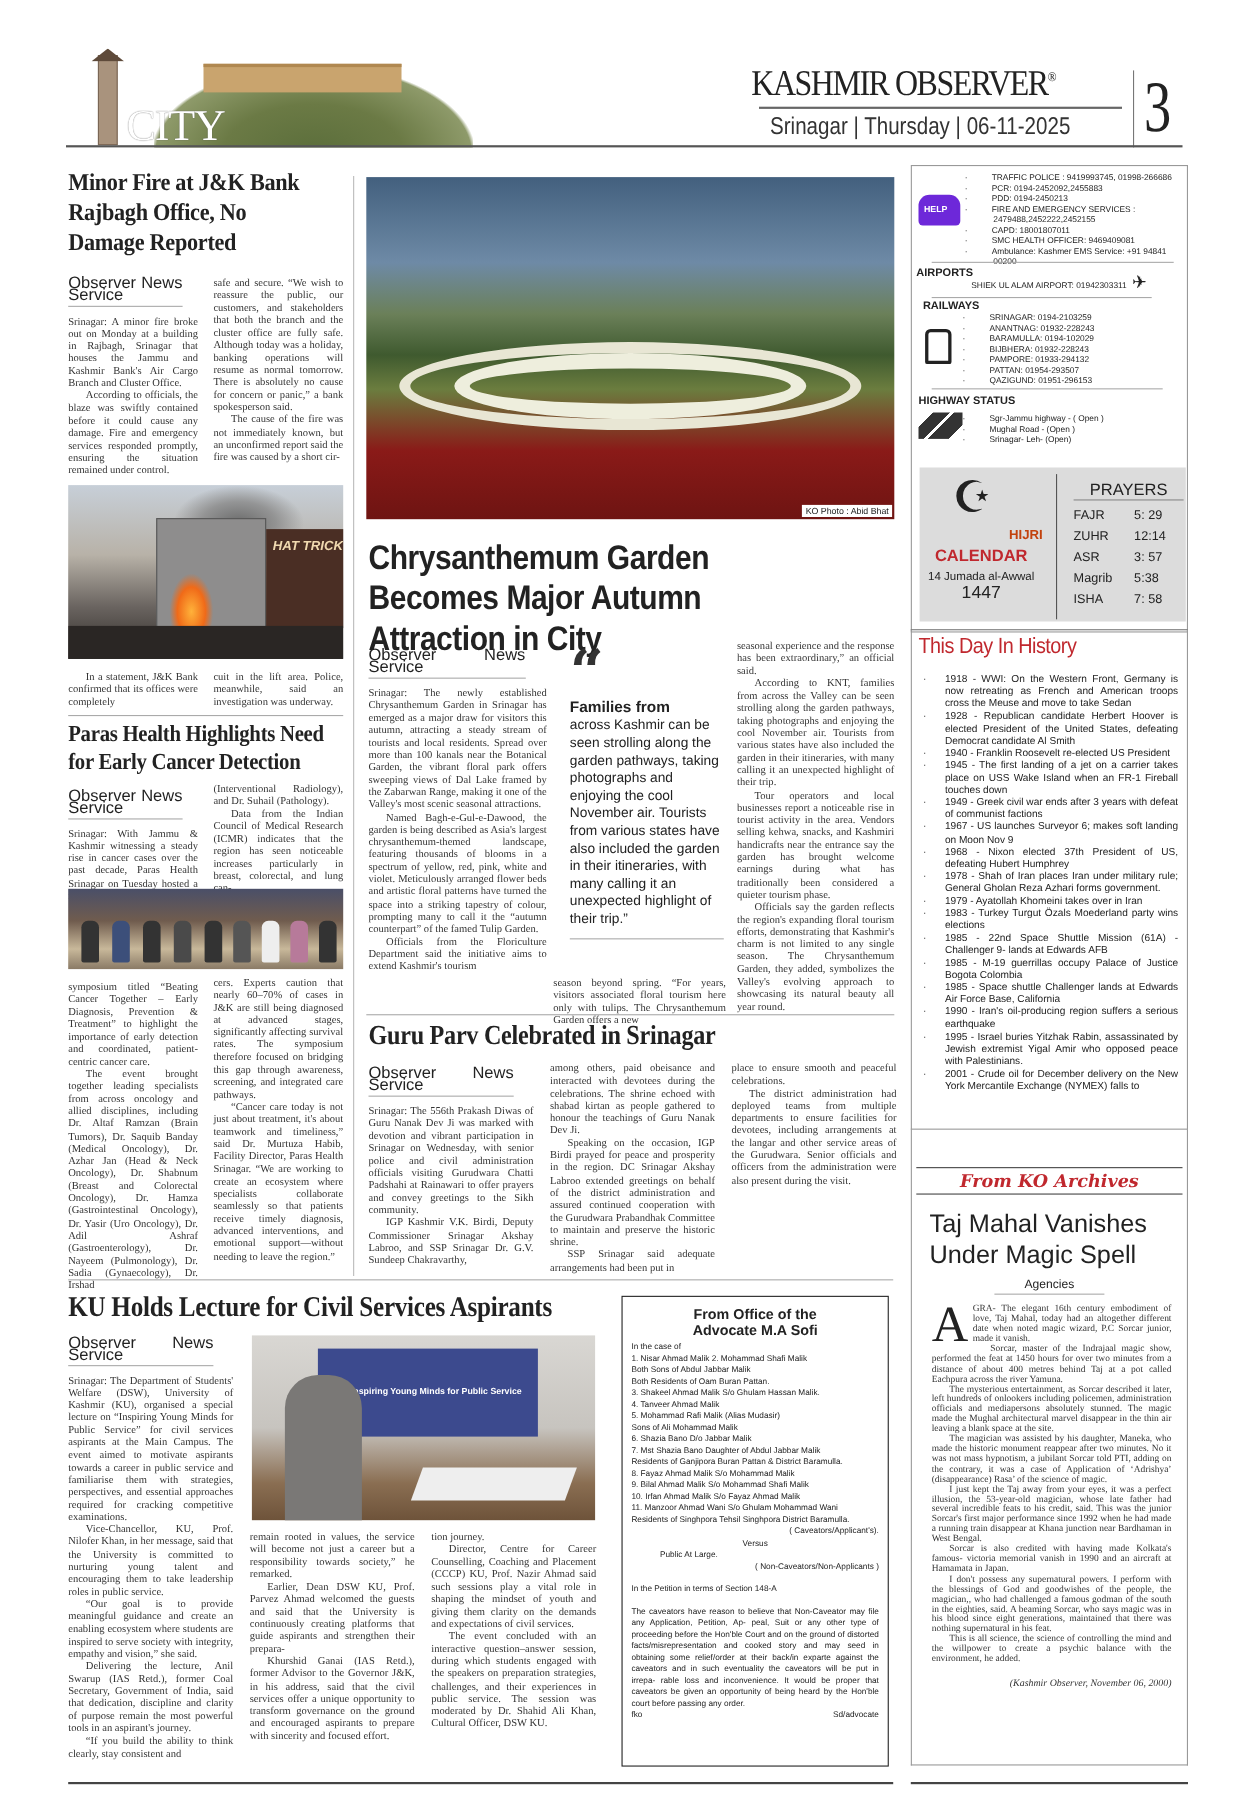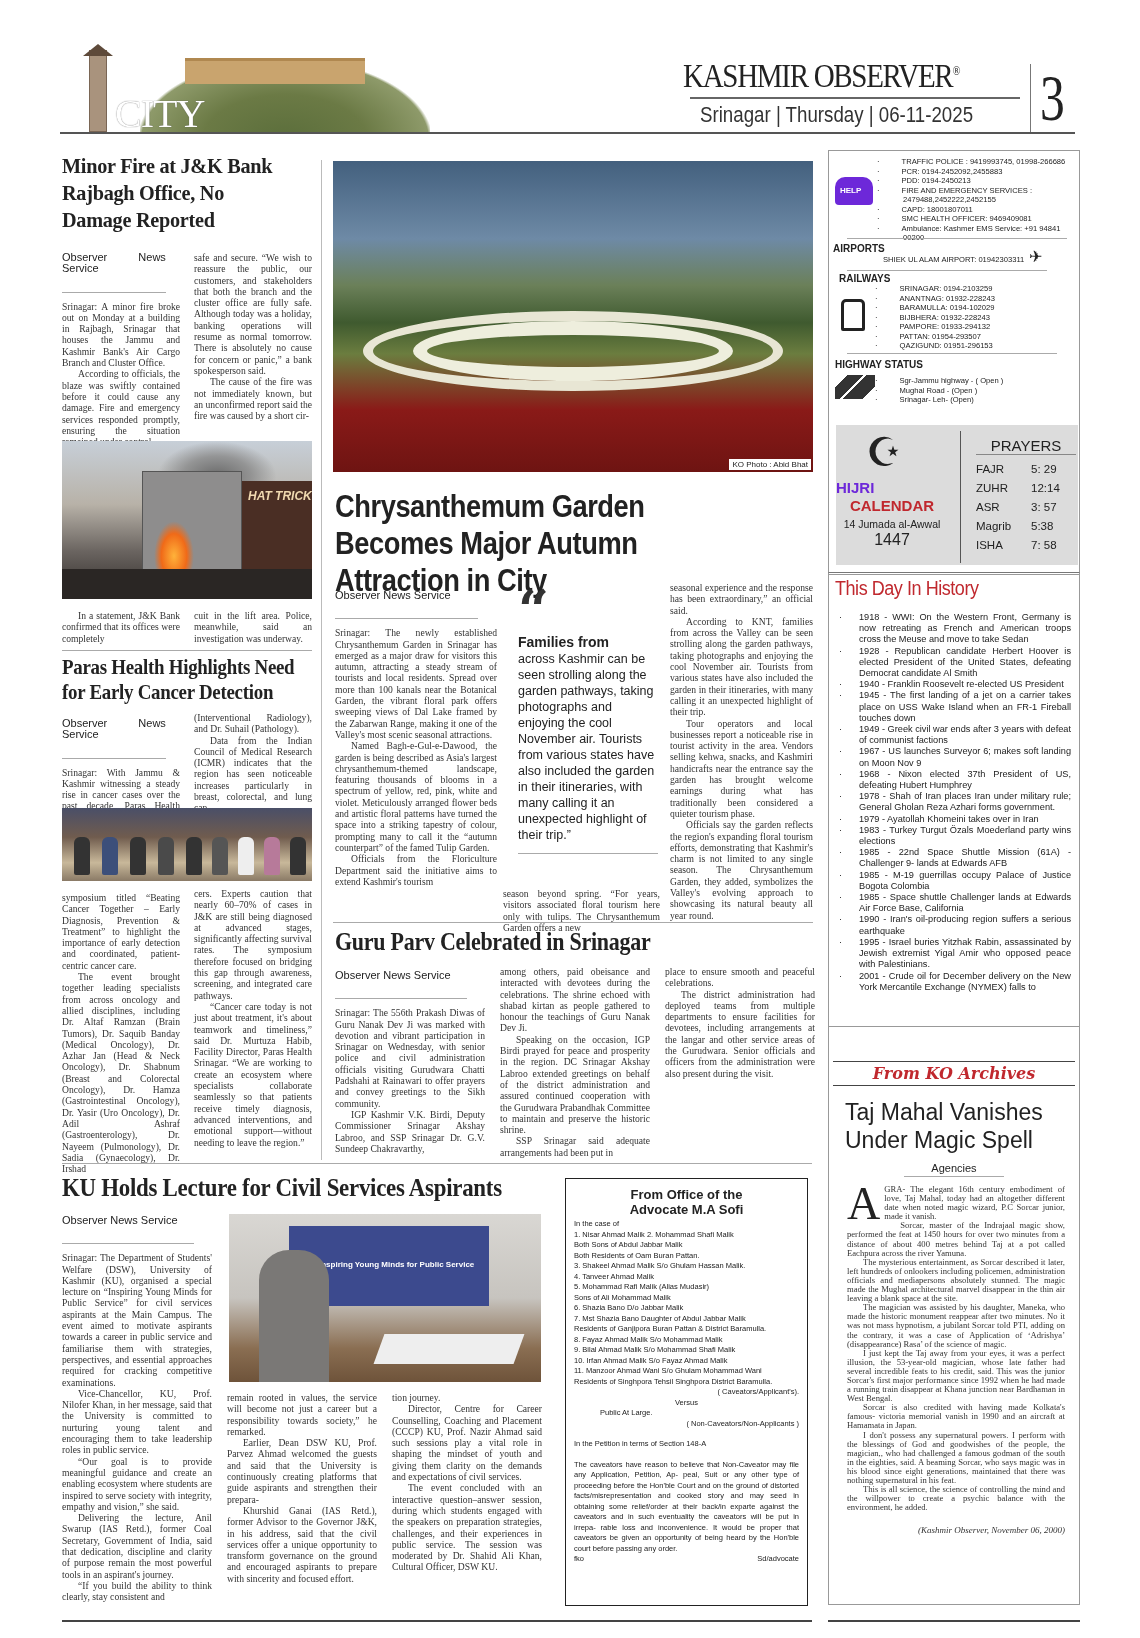--- a/index.html
+++ b/index.html
@@ -1,21 +1,21 @@
 <!DOCTYPE html>
 <html><head>
 <meta charset="utf-8">
 <style>
 *{box-sizing:border-box;margin:0;padding:0}
 body{width:1140px;height:1638px;background:#fff;position:relative;overflow:hidden;font-family:"DejaVu Serif",serif;color:#222}
 .abs{position:absolute}
 .body-text{font-family:"Liberation Serif",serif;font-size:9.6px;line-height:11.3px;text-align:justify;color:#333}
 .body-text p{text-indent:16px}
 .body-text p.first{text-indent:0}
-.byline{font-family:"Liberation Sans",sans-serif;font-size:11px;color:#222;border-bottom:1px solid #aaa;padding-bottom:17px;margin-bottom:8px;display:inline-block;width:88%}
+.byline{font-family:"Liberation Sans",sans-serif;font-size:15px;color:#222;border-bottom:1px solid #aaa;padding-bottom:3px;margin-bottom:8px;display:inline-block;width:88%}
 .headline{font-family:"Liberation Serif",serif;font-weight:bold;color:#222;letter-spacing:-0.3px}
 .hr{position:absolute;height:1px;background:#aaa}
 .col{position:absolute}
 
 .mast-left{left:75px;top:40px;width:355px;height:94px;overflow:hidden}
 .hill{position:absolute;left:65px;top:20px;width:290px;height:80px;background:radial-gradient(ellipse at 50% 100%,#5b6e3b 0%,#6b7a45 40%,#8e9a6a 70%,transparent 72%)}
 .fort{position:absolute;left:110px;top:18px;width:180px;height:26px;background:#c9a46e;border-top:3px solid #b08850}
 .tower{position:absolute;left:14px;top:10px;width:18px;height:82px;background:#a9937d;border:1px solid #7a6655}
 .tower-cap{position:absolute;left:8px;top:4px;width:30px;height:12px;background:#5e4a3a;clip-path:polygon(50% 0,100% 100%,0 100%)}
 .city-label{position:absolute;left:40px;top:50px;font-family:"Liberation Serif",serif;font-size:40px;color:#fff;letter-spacing:-1px;text-shadow:0 0 1px #555}
@@ -287,21 +287,21 @@
   <div class="abs" style="left:6px;top:224px;width:40px;height:24px;background:linear-gradient(135deg,#fff 20%,#333 20%,#333 45%,#fff 45%,#fff 50%,#333 50%,#333 80%,#fff 80%)"></div>
   <ul class="help-list abs" style="left:72px;top:225px">
     <li>Sgr-Jammu highway - ( Open )</li>
     <li>Mughal Road - (Open )</li>
     <li>Srinagar- Leh- (Open)</li>
   </ul>
 </div>
 
 <div class="hijri">
   <div class="abs" style="left:30px;top:6px;font-size:40px;line-height:42px;color:#222">☪</div>
-  <div class="abs" style="left:0;top:54px;width:112px;text-align:left;font-family:'Liberation Sans',sans-serif;font-weight:bold;font-size:15px;color:#6d28d9">HIJRI</div>
+  <div class="abs" style="left:0;top:54px;width:112px;text-align:right;font-family:'Liberation Sans',sans-serif;font-weight:bold;font-size:12px;color:#c2410c">HIJRI</div>
   <div class="abs" style="left:0;top:72px;width:112px;text-align:center;font-family:'Liberation Sans',sans-serif;font-weight:bold;font-size:15px;color:#c0282e">CALENDAR</div>
   <div class="abs" style="left:0;top:93px;width:112px;text-align:center;font-family:'Liberation Sans',sans-serif;font-size:10.5px;color:#222">14 Jumada al-Awwal</div>
   <div class="abs" style="left:0;top:106px;width:112px;text-align:center;font-family:'Liberation Sans',sans-serif;font-size:16px;color:#222">1447</div>
   <div class="abs" style="left:124px;top:6px;width:1px;height:132px;background:#555"></div>
   <div class="abs" style="left:140px;top:12px;width:100px;text-align:center;font-family:'Liberation Sans',sans-serif;font-size:15px;color:#222;border-bottom:1px solid #888">PRAYERS</div>
   <div class="abs" style="left:140px;top:38px;width:100px">
     <div class="prayer-row">
         <span>FAJR</span>
         <span>5: 29</span>
       </div>

